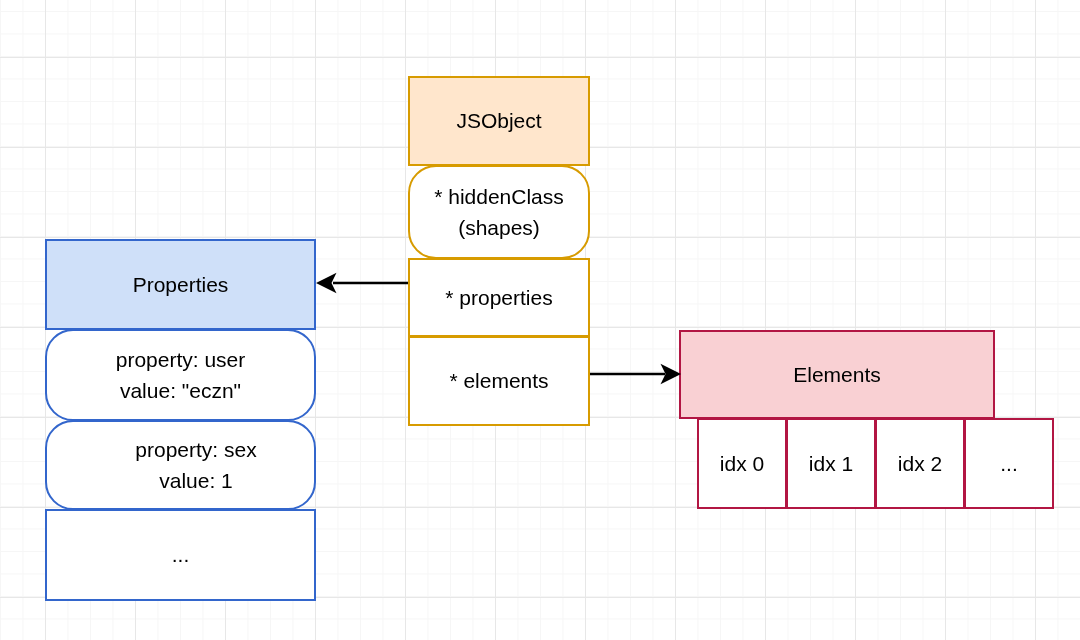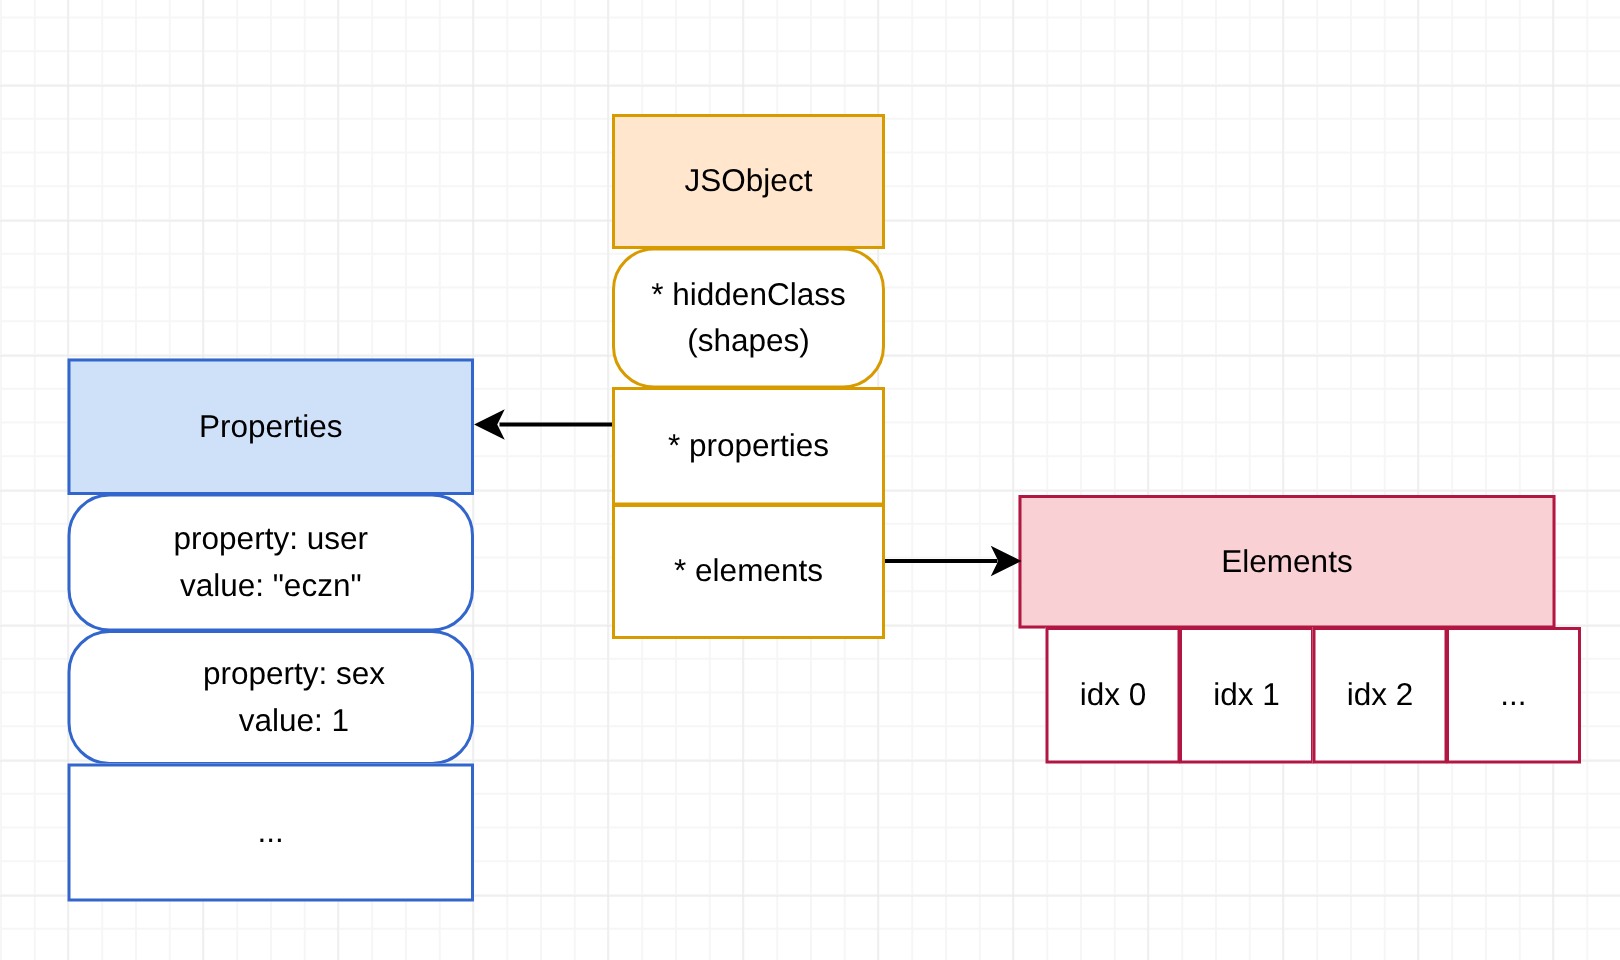--- a/index.html
+++ b/index.html
@@ -72,21 +72,21 @@
 
   <div class="abs" style="left:408px; top:58px;">
     <div class="cell js-row js-head" style="height:90px;">JSObject</div>
     <div class="cell js-row multiline" style="height:94px;">* hiddenClass
 (shapes)</div>
     <div class="cell js-row" style="height:79px;">* properties</div>
     <div class="cell js-row" style="height:90px;">* elements</div>
   </div>
 
   <div class="abs" style="left:679px; top:330px;">
-    <div class="cell elem-head" style="width:358px; height:89px;">Elements</div>
+    <div class="cell elem-head" style="width:316px; height:89px;">Elements</div>
     <div class="elem-cells" style="margin-left:18px; margin-top:-1px;">
       <div class="cell elem-cell">idx 0</div>
       <div class="cell elem-cell">idx 1</div>
       <div class="cell elem-cell">idx 2</div>
       <div class="cell elem-cell">...</div>
     </div>
   </div>
 
   <svg class="arrows" width="1080" height="640" viewBox="0 0 1080 640">
     <g>

